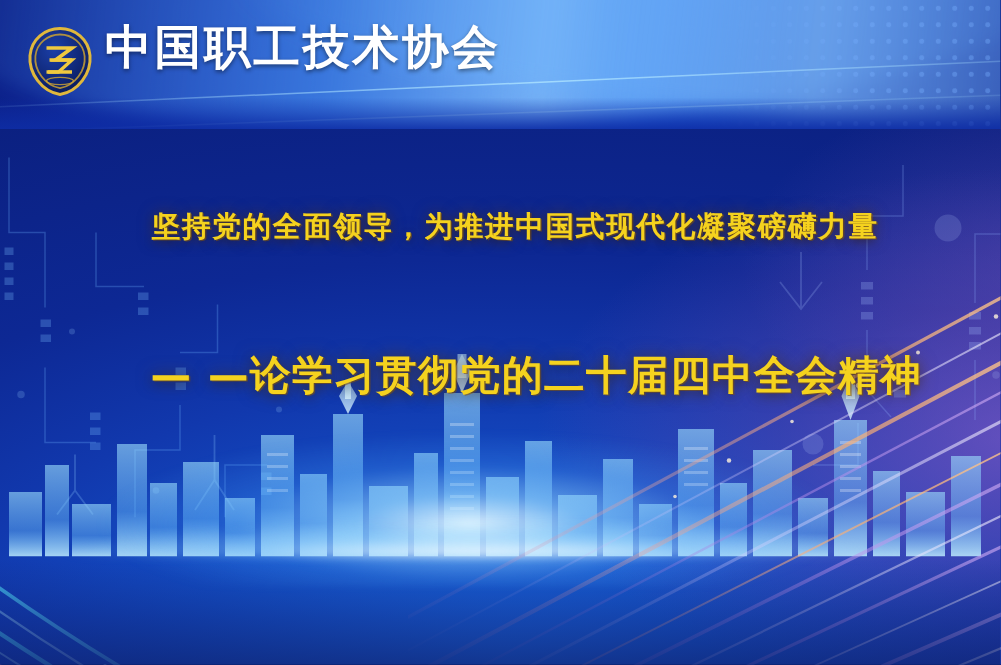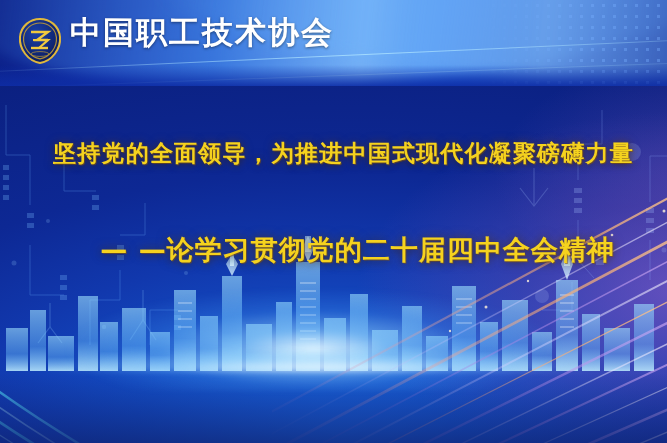--- a/index.html
+++ b/index.html
@@ -131,21 +131,21 @@
   }
 
   
   .headline{
     position:absolute;left:0;top:138px;width:667px;
     text-align:center;z-index:9;
   }
   .headline .t{
     display:inline-block;
     font-family:"DejaVu Sans","Liberation Sans",sans-serif;
-    font-size:23px;font-weight:bold;
+    font-size:19px;font-weight:bold;
     letter-spacing:1.2px;
     color:#f5d21e;
     text-shadow:0 0 10px rgba(120,70,0,.55),
                 1px 1px 0 rgba(140,90,0,.55),
                 0 2px 6px rgba(0,0,0,.35);
     margin-left:20px;
   }
   .subline{
     position:absolute;left:0;top:232px;width:667px;
     text-align:center;z-index:9;margin-left:24px;

